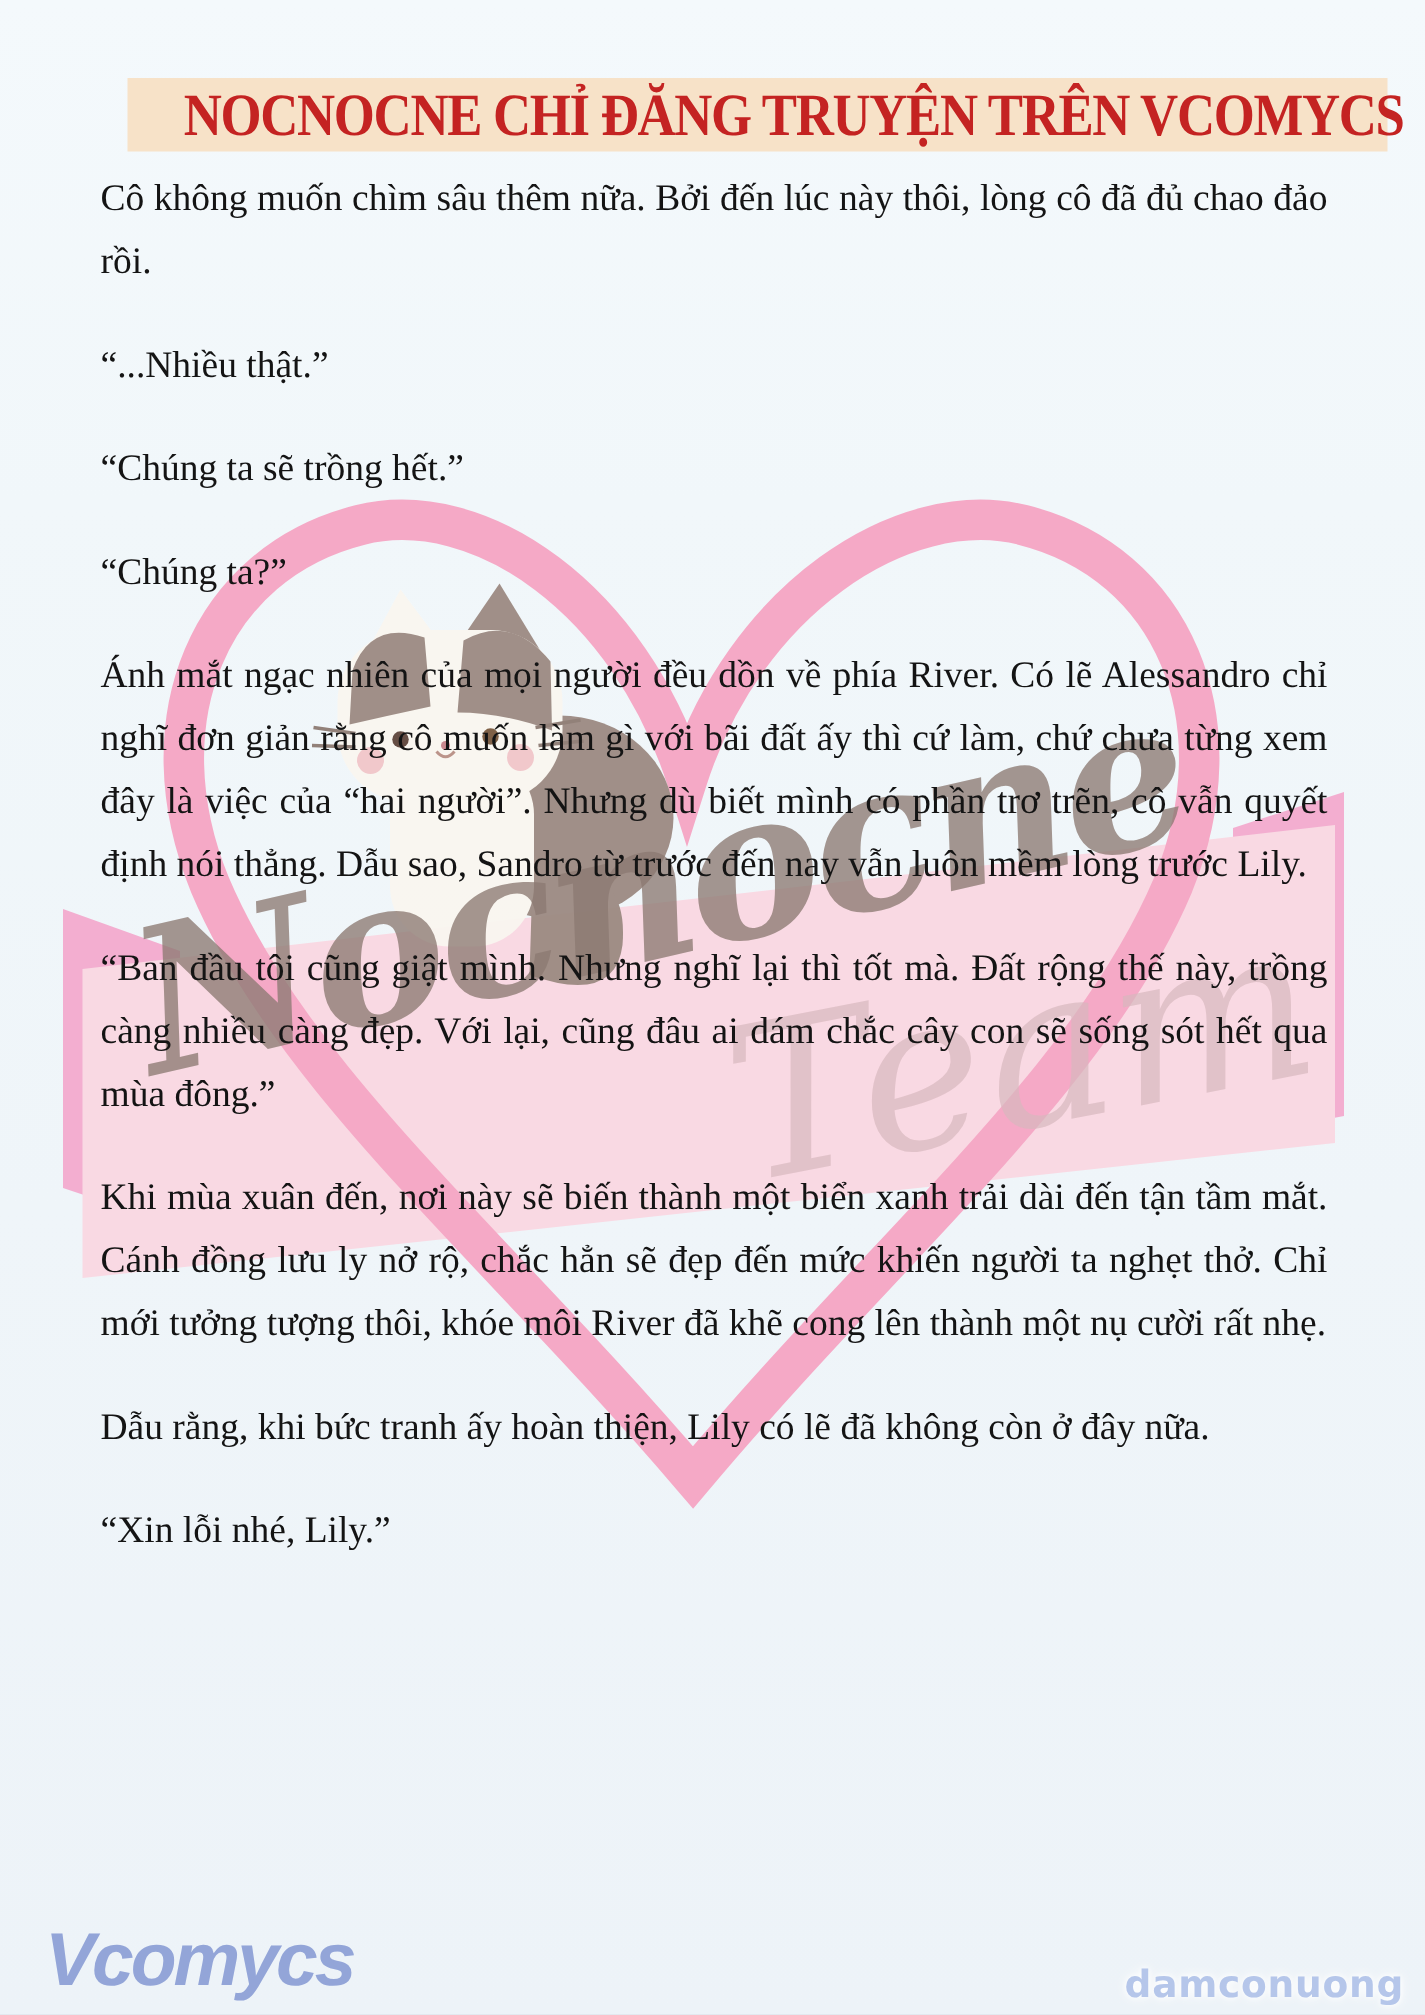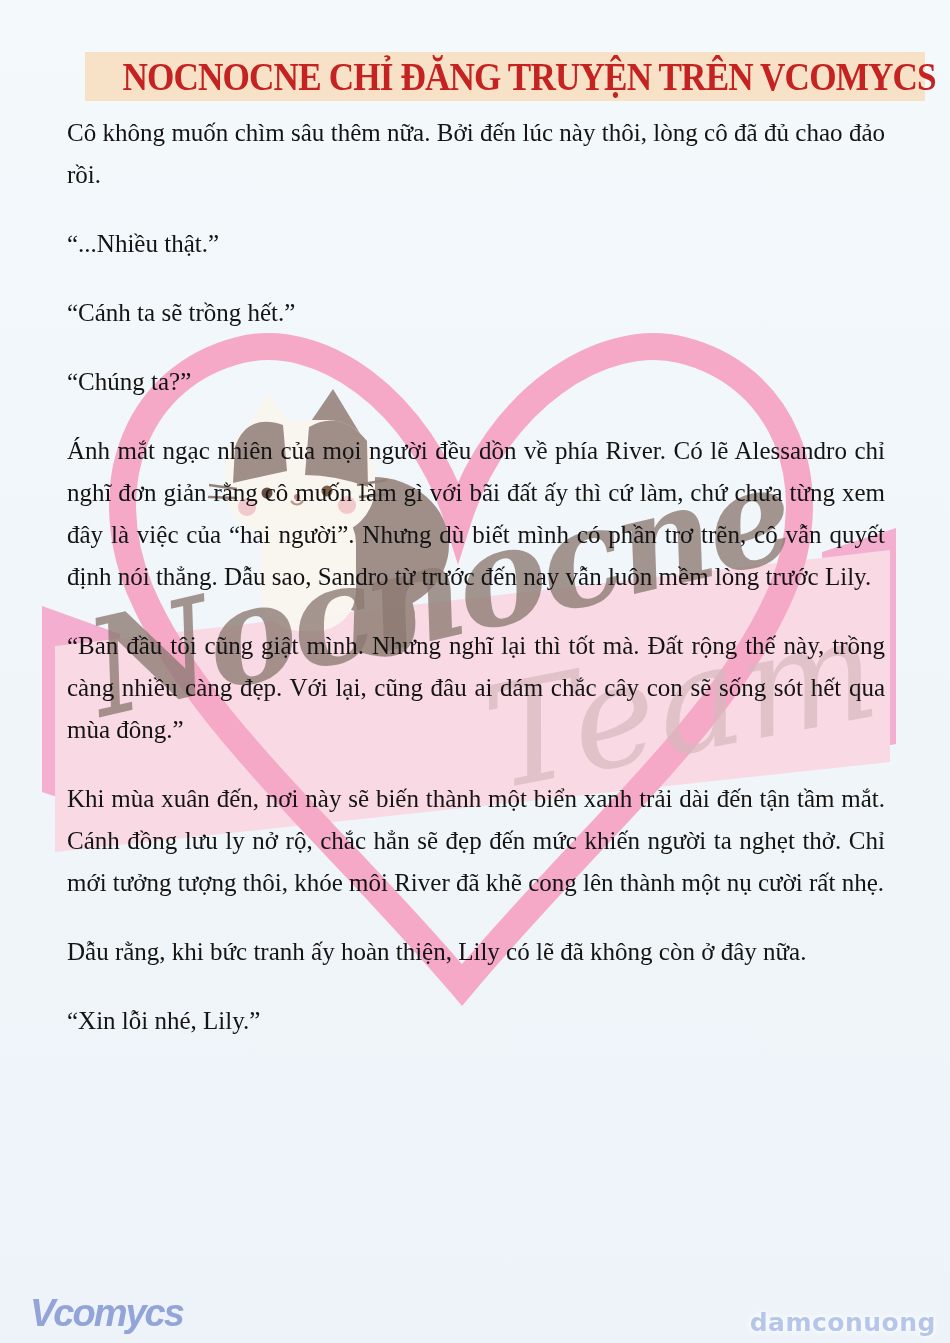--- a/index.html
+++ b/index.html
@@ -50,21 +50,21 @@
     margin:0 0 27px 0;
     font-size:25px;line-height:42px;
     color:#141414;text-align:justify;
   }
   .body-text p.short{text-align:left;}
   
   .logo-vcomycs{
     position:absolute;left:30px;bottom:8px;z-index:3;
     font-family:"Liberation Sans", sans-serif;
     font-style:italic;font-weight:bold;
-    font-size:38px;letter-spacing:-2px;
+    font-size:50px;letter-spacing:-2px;
     color:#93a5d8;
   }
   .credit{
     position:absolute;right:14px;bottom:6px;z-index:3;
     font-family:"DejaVu Sans", sans-serif;
     font-weight:bold;font-size:25px;letter-spacing:0.5px;
     color:#b5c6ea;
     text-shadow:0 0 4px #ffffff,0 0 9px #ffffff;
   }
 </style>
@@ -116,21 +116,21 @@
   <div class="wm-text wm-nocnocne">Nocnocne</div>
   <div class="wm-text wm-team">Team</div>
 
   <div class="banner">
     <span>NOCNOCNE CHỈ ĐĂNG TRUYỆN TRÊN VCOMYCS</span>
   </div>
 
   <div class="body-text">
     <p>Cô không muốn chìm sâu thêm nữa. Bởi đến lúc này thôi, lòng cô đã đủ chao đảo rồi.</p>
     <p class="short">“...Nhiều thật.”</p>
-    <p class="short">“Cánh ta sẽ trồng hết.”</p>
+    <p class="short">“Chúng ta sẽ trồng hết.”</p>
     <p class="short">“Chúng ta?”</p>
     <p>Ánh mắt ngạc nhiên của mọi người đều dồn về phía River. Có lẽ Alessandro chỉ nghĩ đơn giản rằng cô muốn làm gì với bãi đất ấy thì cứ làm, chứ chưa từng xem đây là việc của “hai người”. Nhưng dù biết mình có phần trơ trẽn, cô vẫn quyết định nói thẳng. Dẫu sao, Sandro từ trước đến nay vẫn luôn mềm lòng trước Lily.</p>
     <p>“Ban đầu tôi cũng giật mình. Nhưng nghĩ lại thì tốt mà. Đất rộng thế này, trồng càng nhiều càng đẹp. Với lại, cũng đâu ai dám chắc cây con sẽ sống sót hết qua mùa đông.”</p>
     <p>Khi mùa xuân đến, nơi này sẽ biến thành một biển xanh trải dài đến tận tầm mắt. Cánh đồng lưu ly nở rộ, chắc hẳn sẽ đẹp đến mức khiến người ta nghẹt thở. Chỉ mới tưởng tượng thôi, khóe môi River đã khẽ cong lên thành một nụ cười rất nhẹ.</p>
     <p>Dẫu rằng, khi bức tranh ấy hoàn thiện, Lily có lẽ đã không còn ở đây nữa.</p>
     <p class="short">“Xin lỗi nhé, Lily.”</p>
   </div>
 
   <div class="logo-vcomycs">Vcomycs</div>
   <div class="credit">damconuong</div>

